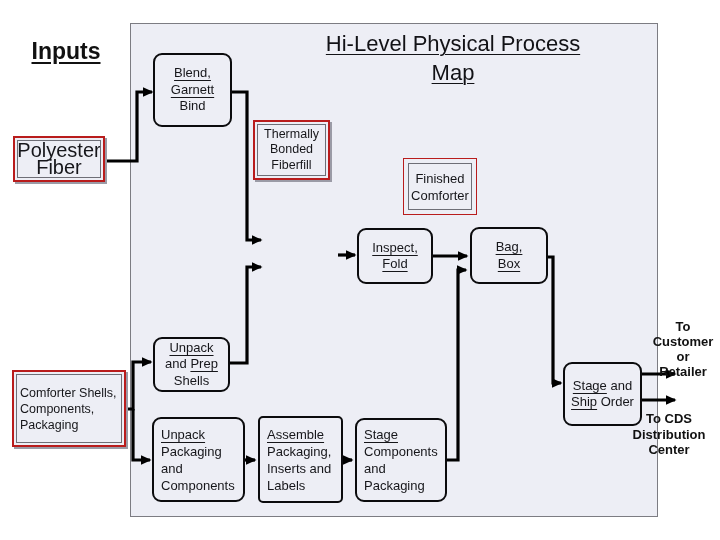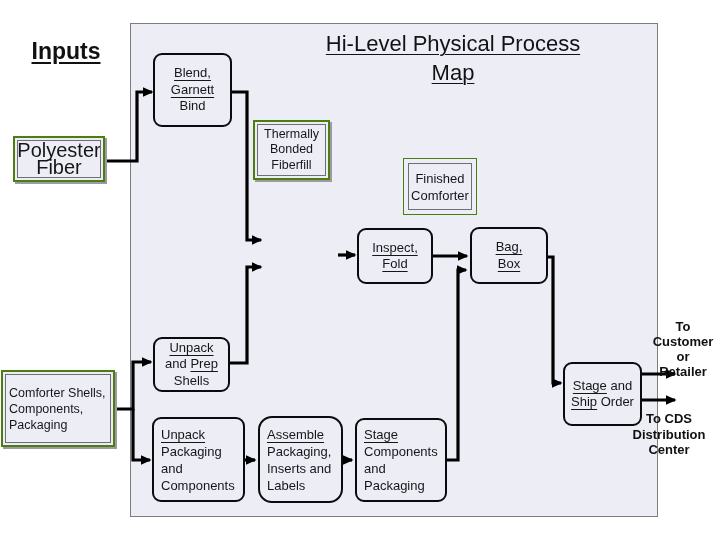--- a/index.html
+++ b/index.html
@@ -20,25 +20,25 @@
     font-size:22px;line-height:29px;color:#121216;
   }
   
   .node{
     display:flex;flex-direction:column;justify-content:center;
     font-size:13px;line-height:16.5px;text-align:center;color:#16161a;
   }
   .process{
     border:2.6px solid #0b0b0d;border-radius:9px;background:transparent;
   }
-  .sq{border-radius:14px;}
+  .sq{border-radius:5px;}
   .left-text{text-align:left;padding-left:7px;line-height:17px;}
   
   .artifact{
-    border:2px solid #4d7c0f;background:#edeef5;
+    border:2px solid #b91c1c;background:#edeef5;
     box-shadow:2px 2px 0 #9b9ba6;
   }
   .artifact::after{
     content:"";position:absolute;inset:2px;border:1px solid #6e6e76;pointer-events:none;
   }
   .artifact.thin{border-width:1px;box-shadow:none;}
   .artifact.thin::after{inset:4px;}
   
   .inputs-heading{
     left:18px;top:38px;width:96px;text-align:center;
@@ -91,21 +91,21 @@
       <div class="tline"><span class="ul">Map</span></div>
     </div>
 
   <div class="abs inputs-heading">Inputs</div>
 
   <div class="abs node artifact" style="left:13px;top:136px;width:92px;height:46px;font-size:20px;line-height:17px;">
       <div class="tline"><span>Polyester</span></div>
       <div class="tline"><span>Fiber</span></div>
     </div>
 
-  <div class="abs node artifact left-text" style="left:1px;top:370px;width:114px;height:77px;font-size:12.5px;line-height:16px;padding-left:6px;">
+  <div class="abs node artifact left-text" style="left:12px;top:370px;width:114px;height:77px;font-size:12.5px;line-height:16px;padding-left:6px;">
       <div class="tline"><span>Comforter Shells,</span></div>
       <div class="tline"><span>Components,</span></div>
       <div class="tline"><span>Packaging</span></div>
     </div>
 
   <div class="abs node artifact" style="left:253px;top:120px;width:77px;height:60px;font-size:12.5px;line-height:15.5px;">
       <div class="tline"><span>Thermally</span></div>
       <div class="tline"><span>Bonded</span></div>
       <div class="tline"><span>Fiberfill</span></div>
     </div>

